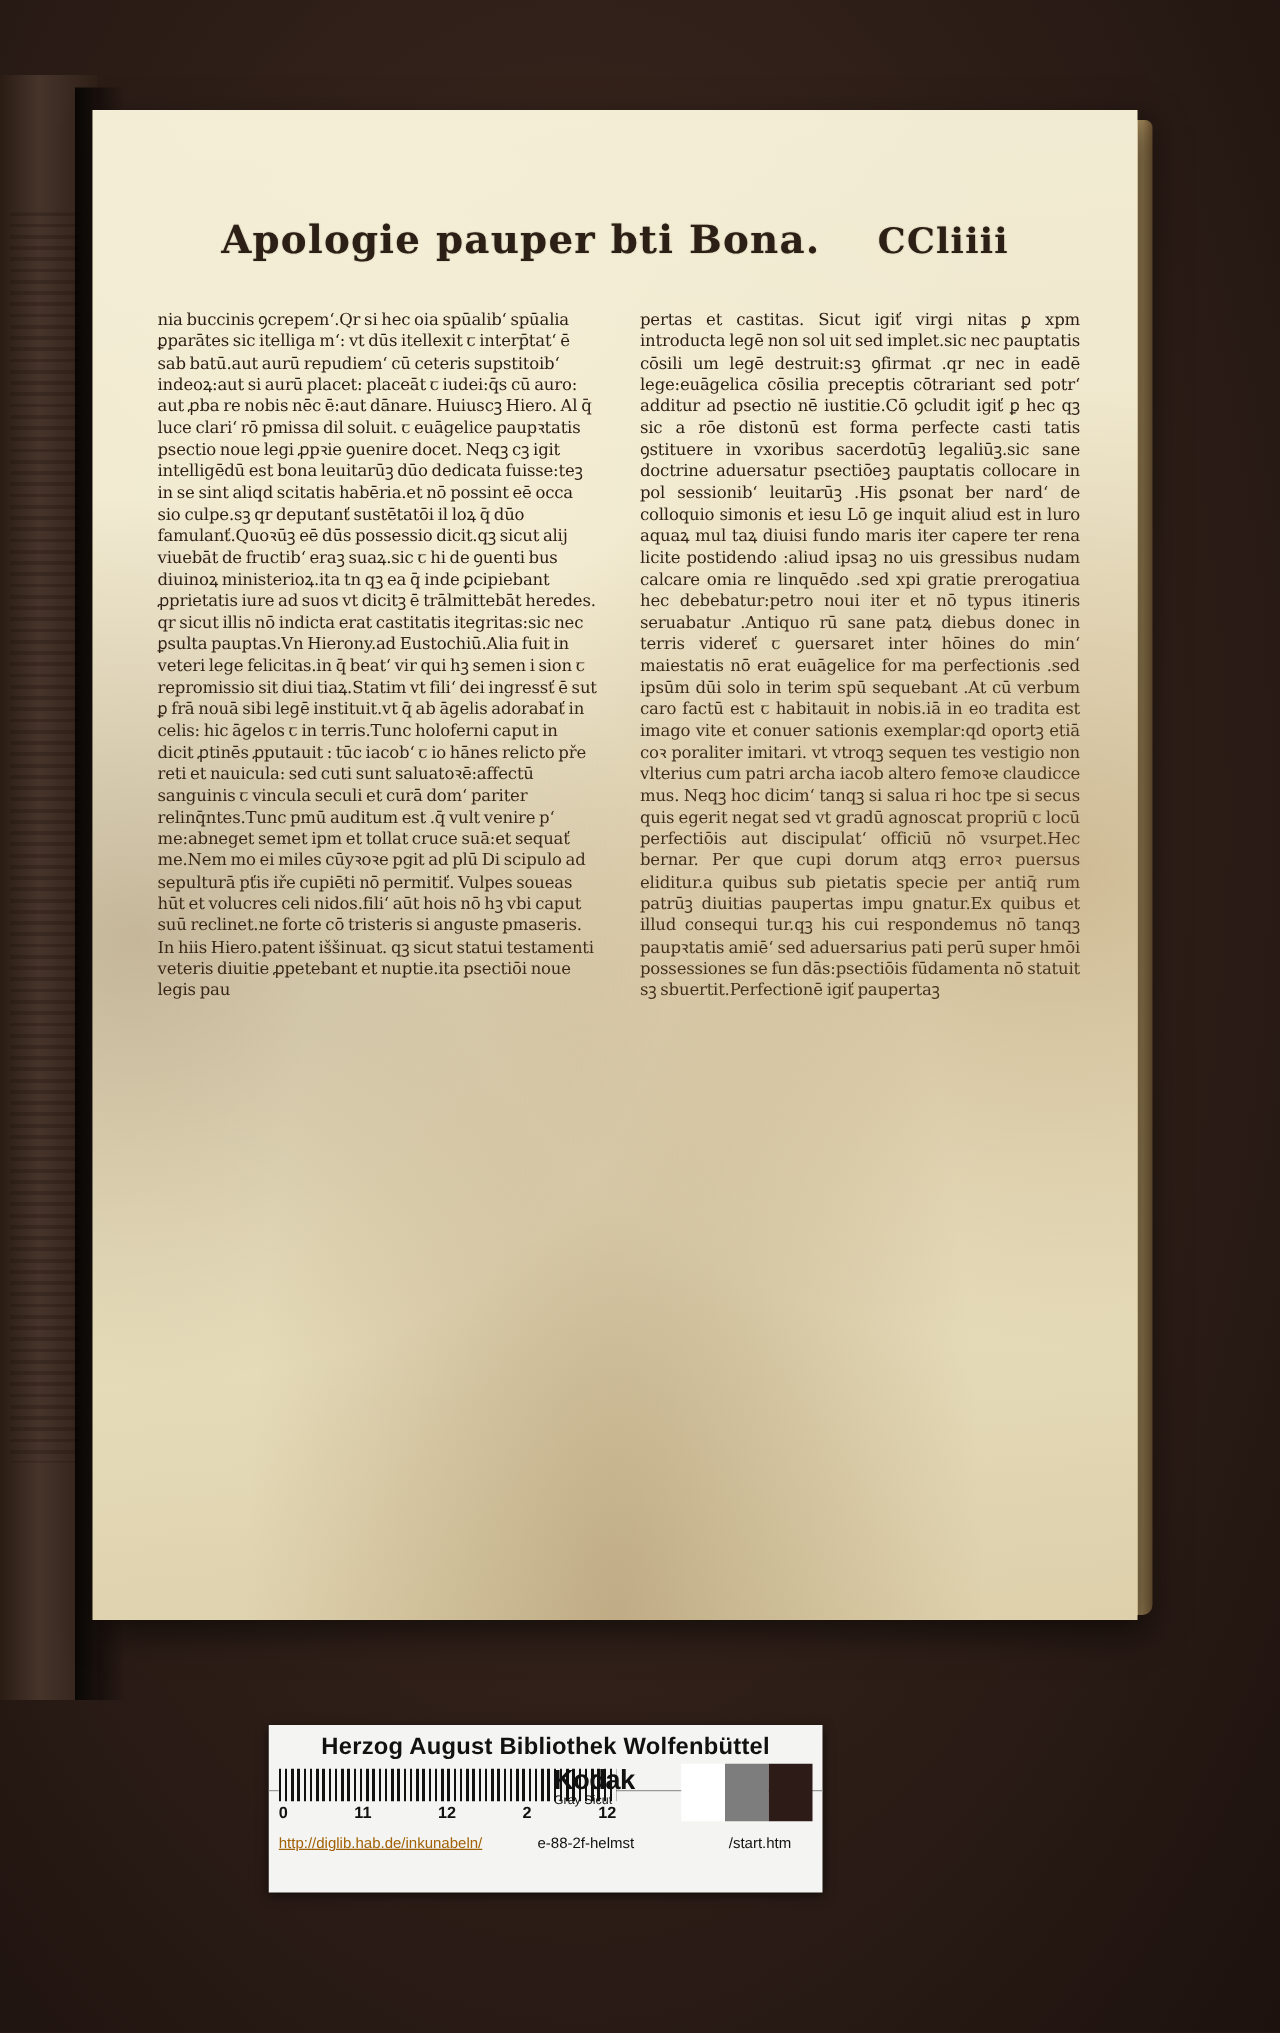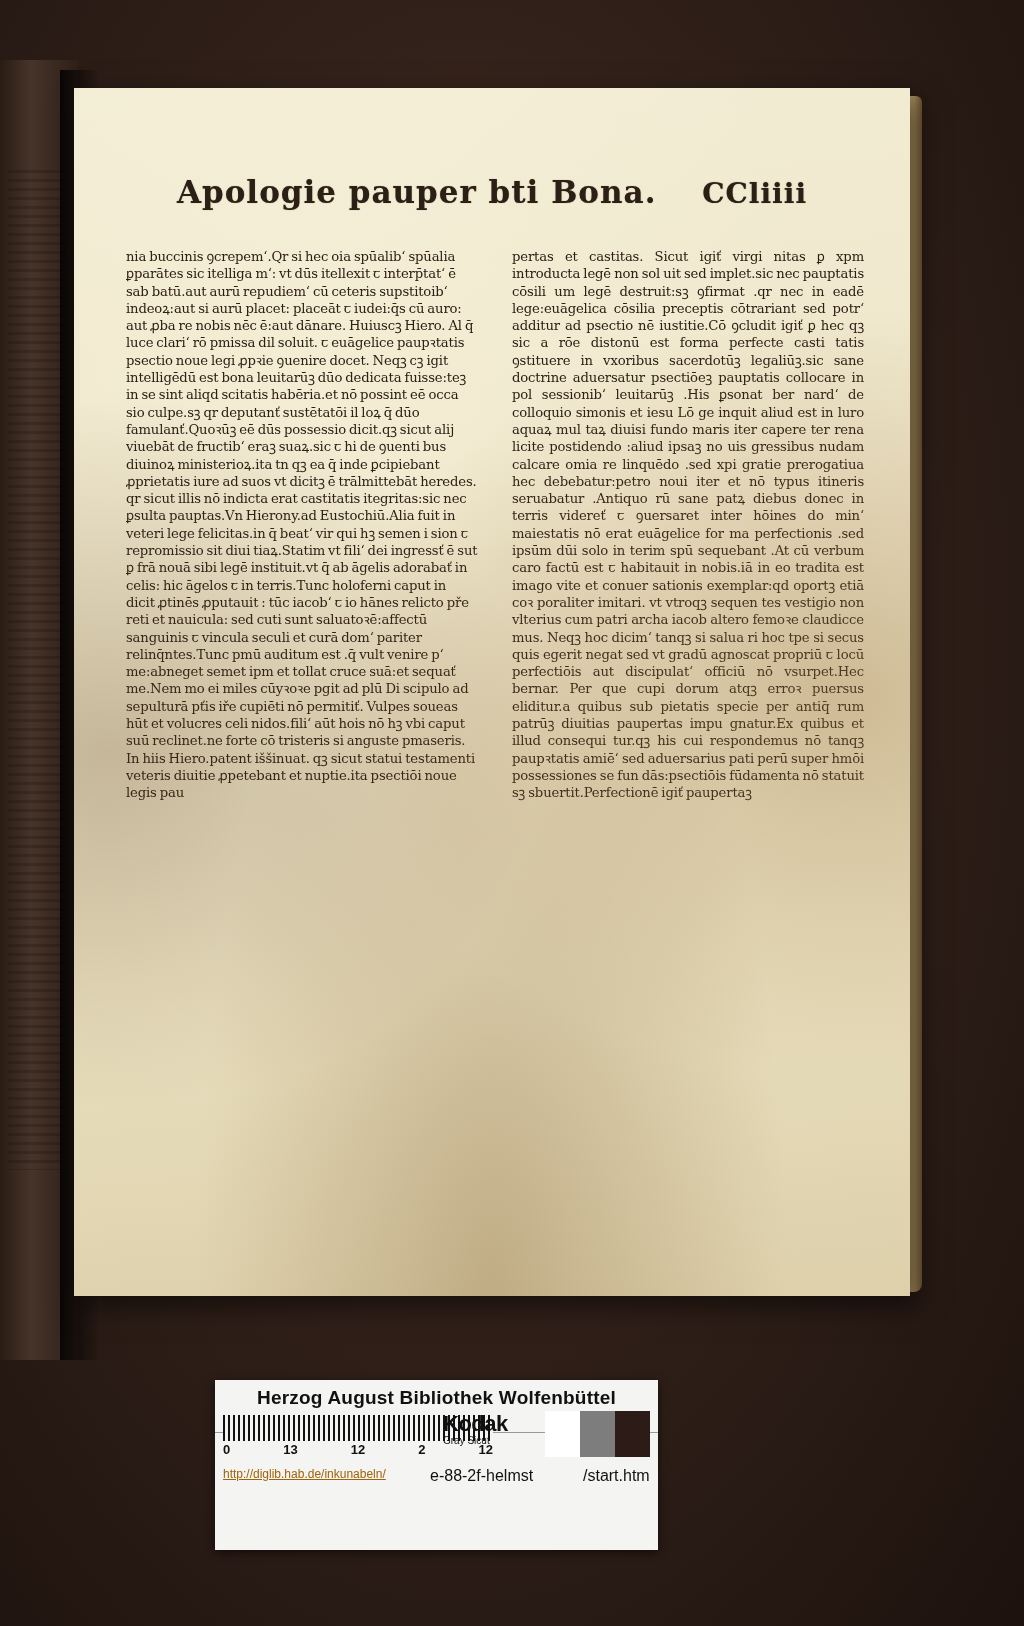--- a/index.html
+++ b/index.html
@@ -133,21 +133,21 @@
     inset: 0;
     pointer-events: none;
     background: radial-gradient(ellipse at 30% 25%, rgba(255,250,230,.25), rgba(255,250,230,0) 60%);
   }
   
   .target-card {
     position: absolute;
     left: 215px;
     top: 1380px;
     width: 443px;
-    height: 170px;
+    height: 134px;
     background: #f4f4f2;
     box-shadow: 0 2px 8px rgba(0,0,0,.6);
     font-family: "Liberation Sans", sans-serif;
     color: #111;
   }
   .target-title {
     text-align: center;
     font-size: 19px;
     font-weight: 700;
     padding-top: 7px;
@@ -185,27 +185,27 @@
     left: 8px;
     top: 58px;
     font-size: 12px;
     text-decoration: underline;
     color: #a16207;
   }
   .shelfmark {
     position: absolute;
     left: 215px;
     top: 58px;
-    font-size: 16px;
+    font-size: 12px;
   }
   .startdoc {
     position: absolute;
     left: 368px;
     top: 58px;
-    font-size: 16px;
+    font-size: 12px;
   }
   .kodak {
     position: absolute;
     left: 228px;
     top: 2px;
     width: 100px;
   }
   .kodak .k-name {
     font-size: 22px;
     font-weight: 700;
@@ -265,21 +265,21 @@
   </div>
 
   <div class="target-card">
     <div class="target-title">Herzog August Bibliothek Wolfenbüttel</div>
     <div class="card-sep"></div>
     <div class="target-body">
       <div class="ruler">
         <div class="ticks"></div>
         <div class="nums">
           <span>0</span>
-          <span>13</span>
+          <span>11</span>
           <span>12</span>
           <span>2</span>
           <span>12</span>
         </div>
       </div>
       <div class="kodak">
         <div class="k-name">Kodak</div>
         <div class="k-sub">Gray Sicut</div>
       </div>
       <div class="greyscale">

